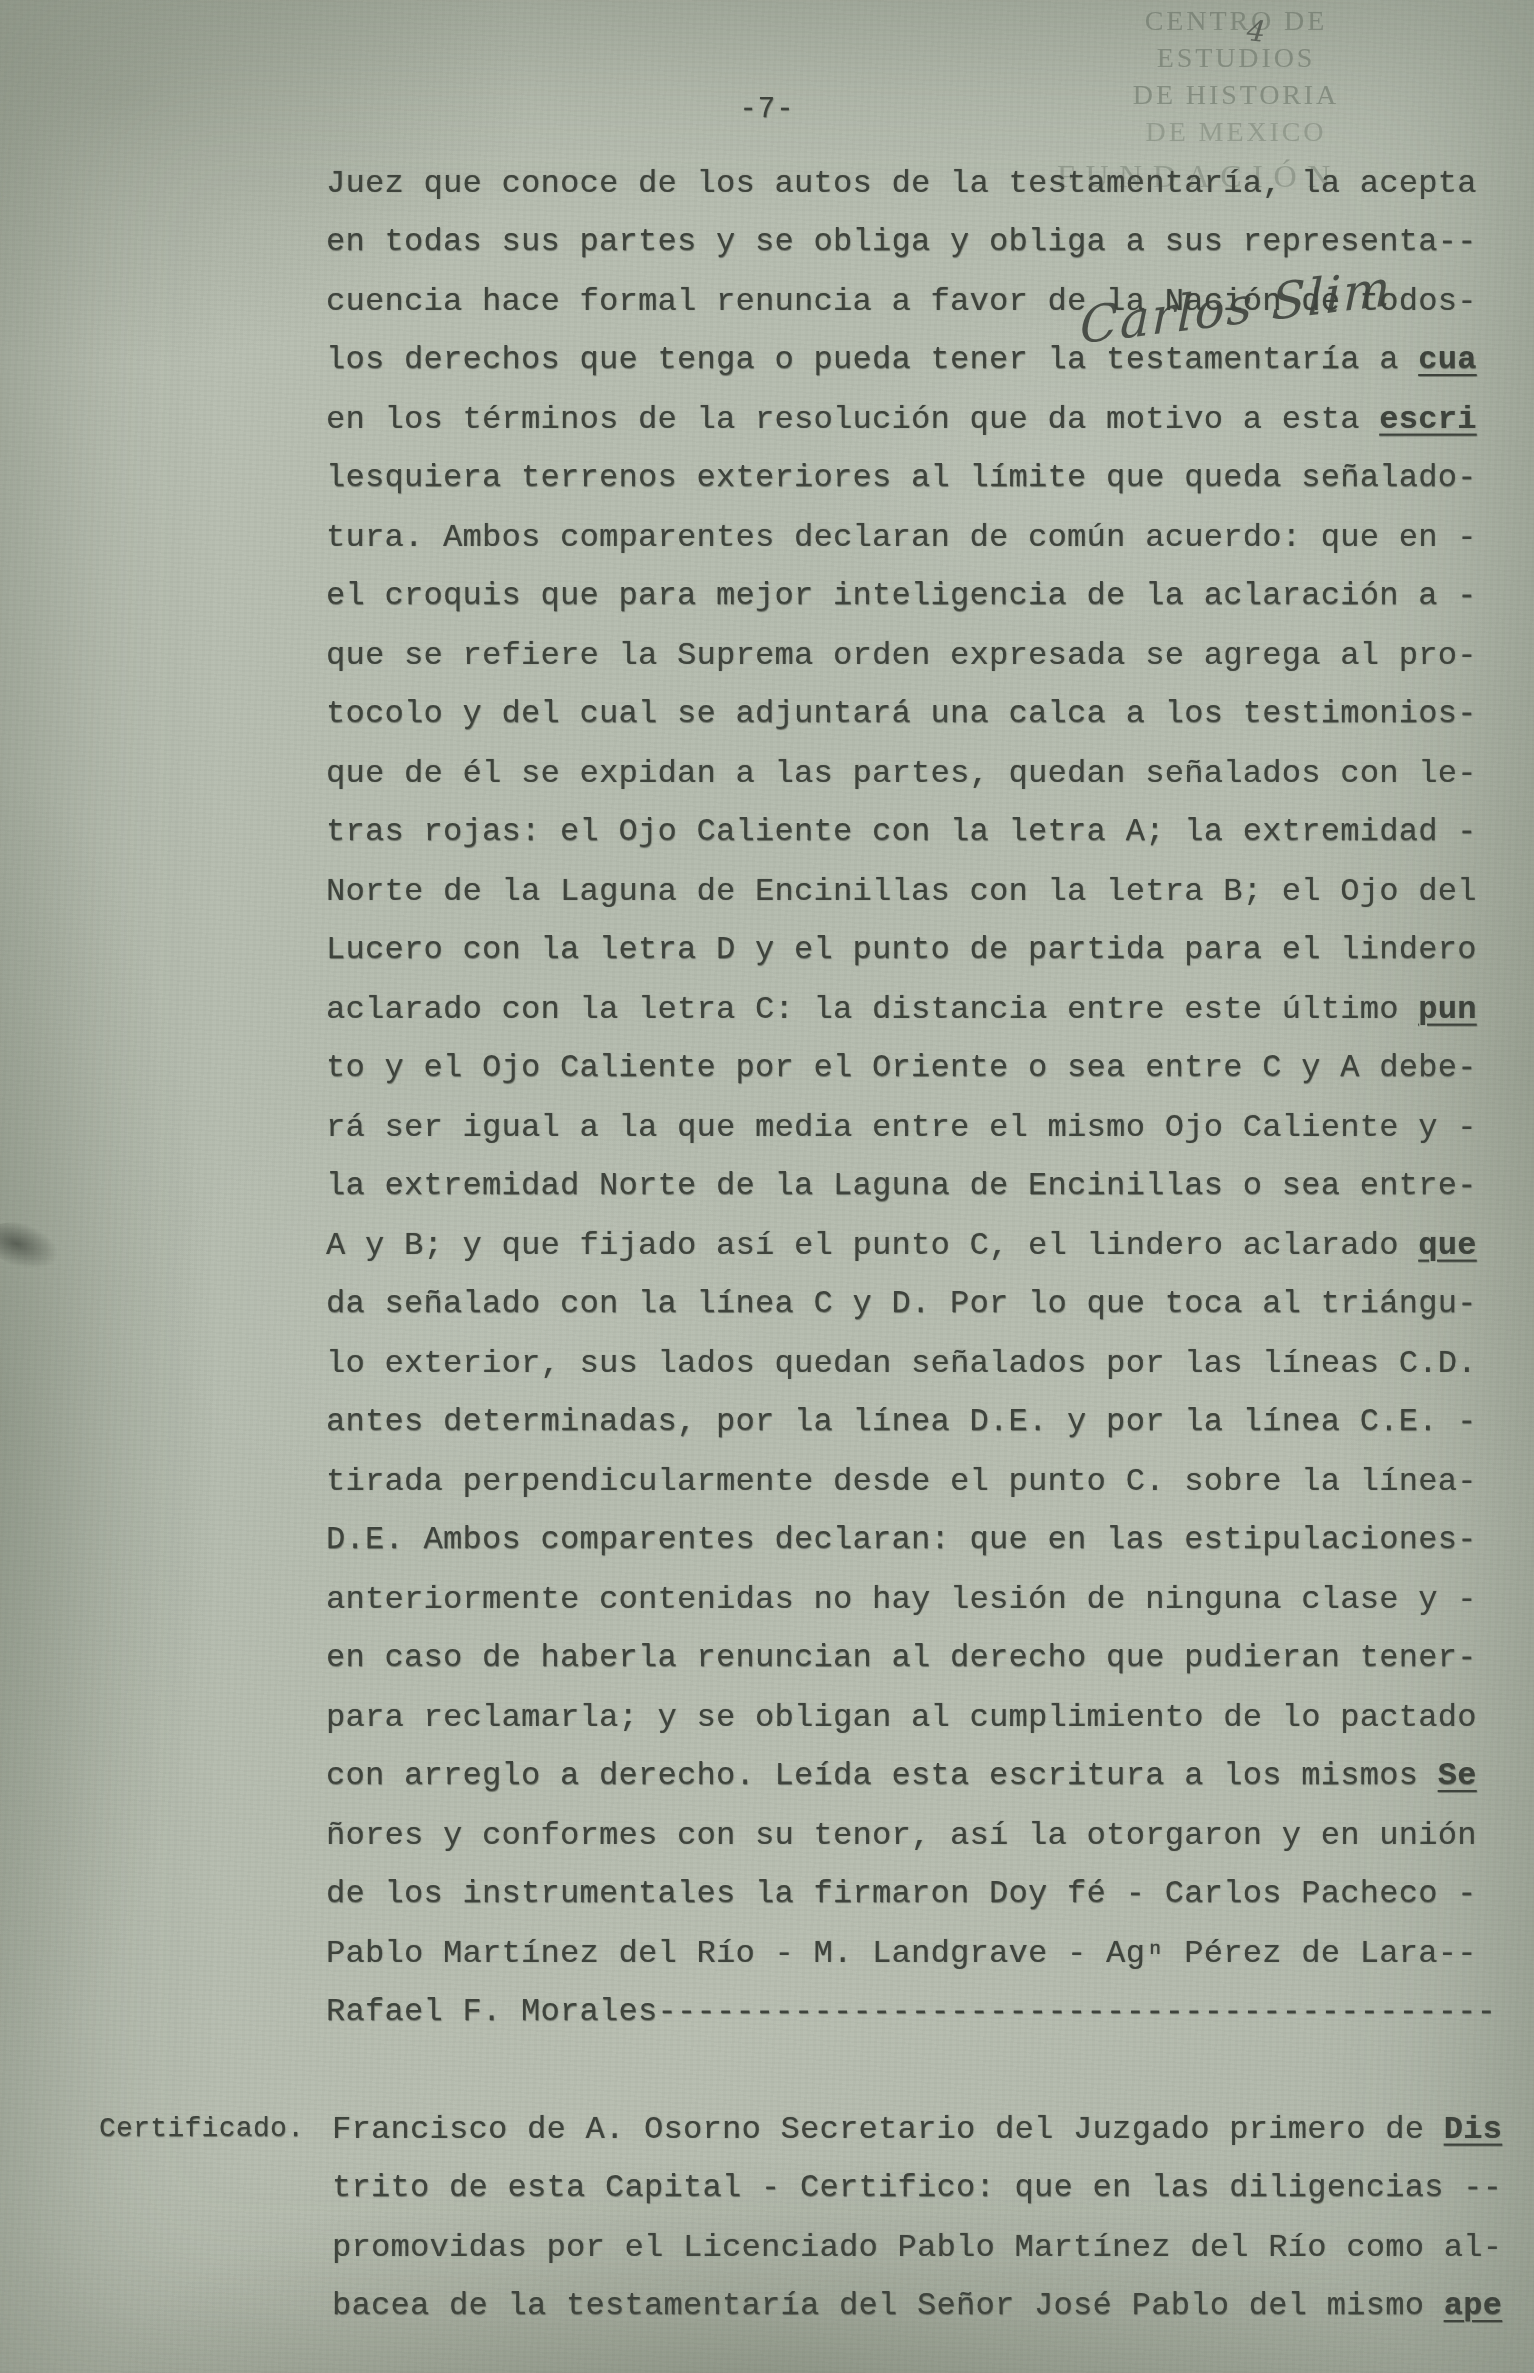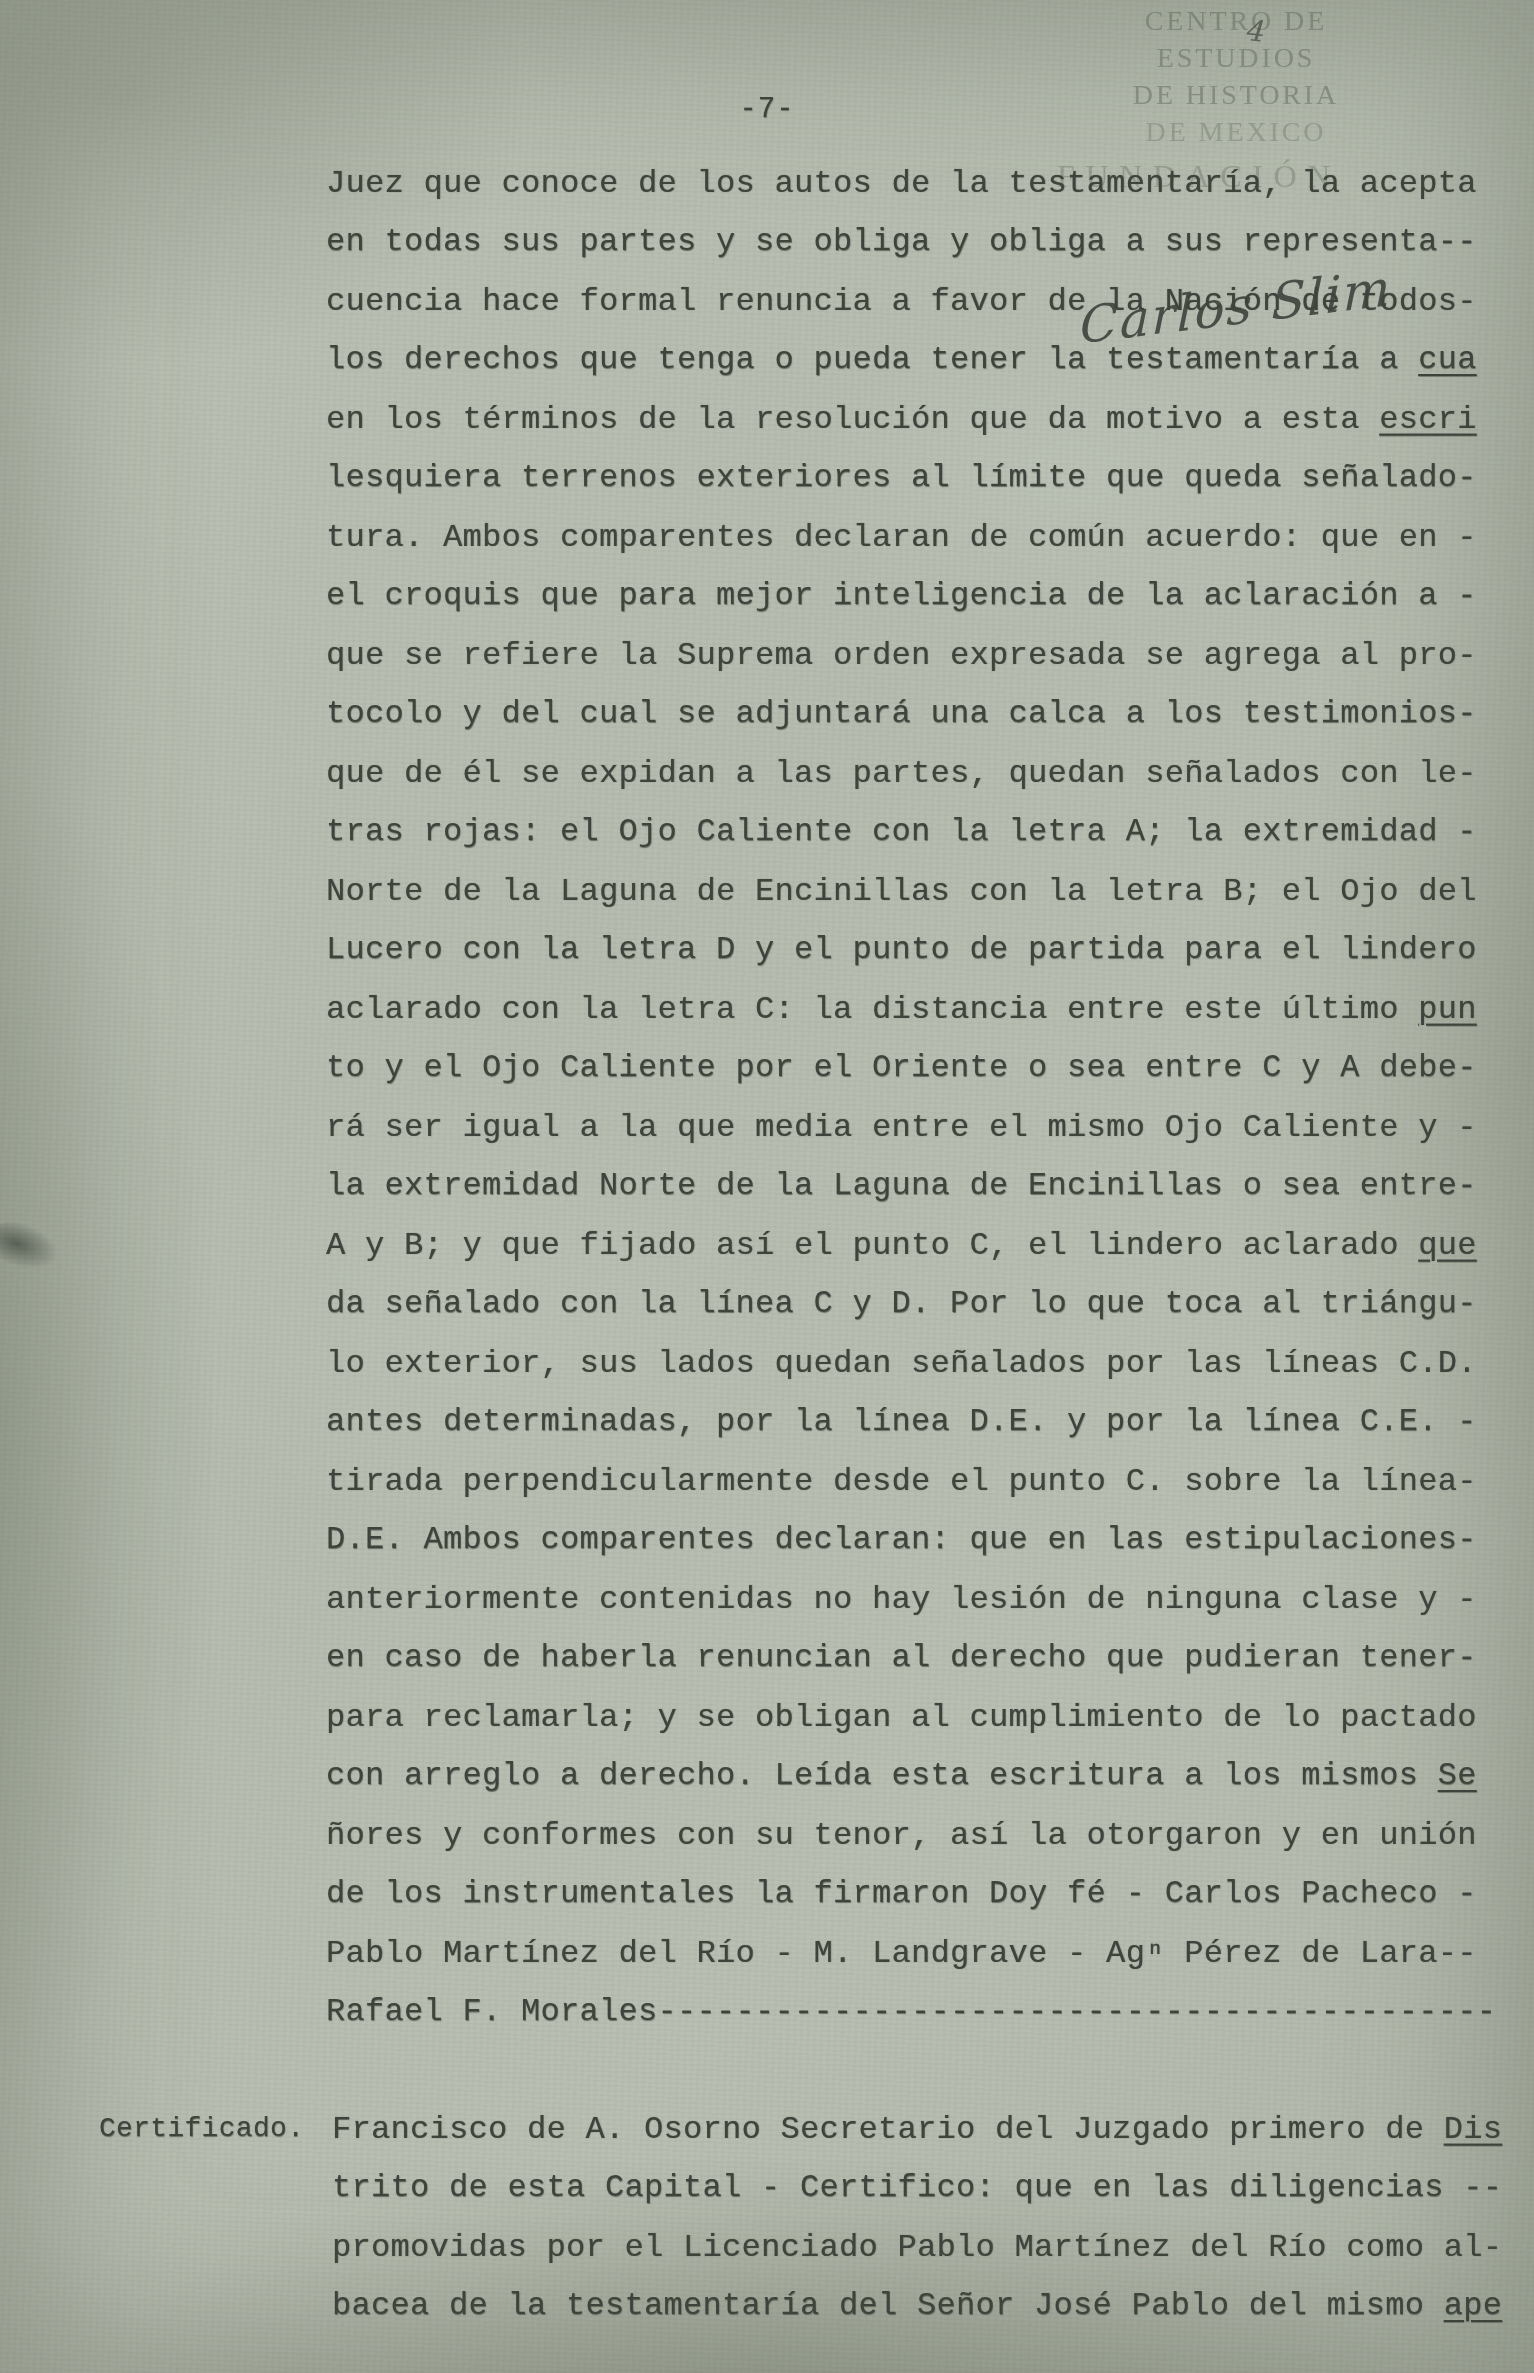--- a/index.html
+++ b/index.html
@@ -22,21 +22,21 @@
   }
   
   .typeblock{position:absolute;color:#3e433c;}
   .line{
     height:59px;line-height:59px;
     font-size:32px;letter-spacing:0.3px;
     white-space:pre;
     text-shadow:0.4px 0.7px 1.1px rgba(62,66,58,0.65);
   }
   .line:nth-child(odd){transform:translateY(0.6px);}
-  .u{text-decoration:underline;text-underline-offset:5.8px;text-decoration-thickness:1.9px;}
+  .u{text-decoration:underline;text-underline-offset:5.8px;text-decoration-thickness:1.9px;font-weight:bold;}
   .page-number{
     position:absolute;top:93px;left:0;width:1534px;text-align:center;
     font-size:29px;color:#3e433c;letter-spacing:1px;
     text-shadow:0.4px 0.7px 1.1px rgba(62,66,58,0.6);
   }
   
   .watermark{
     position:absolute;top:1.9px;left:1067px;width:338px;
     text-align:center;
     font-family:Liberation Serif, serif;

